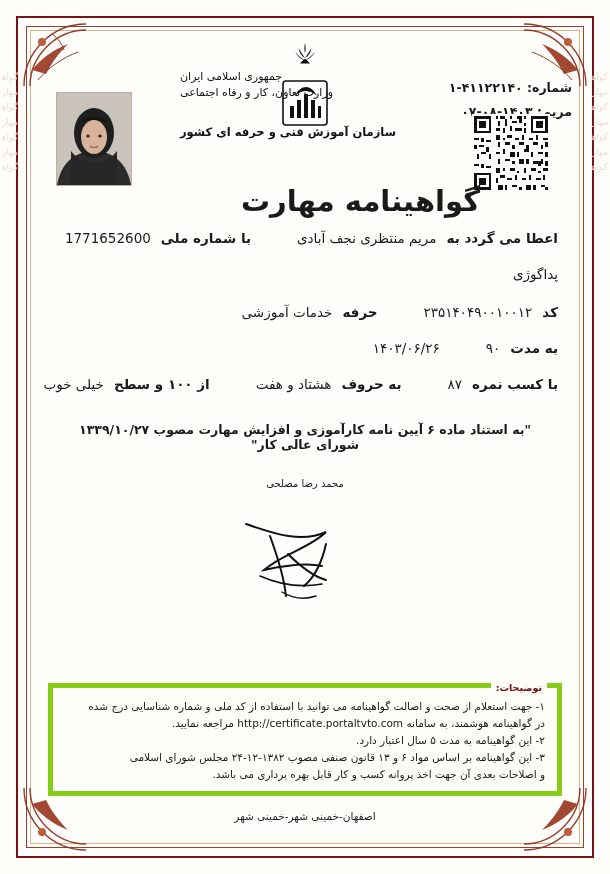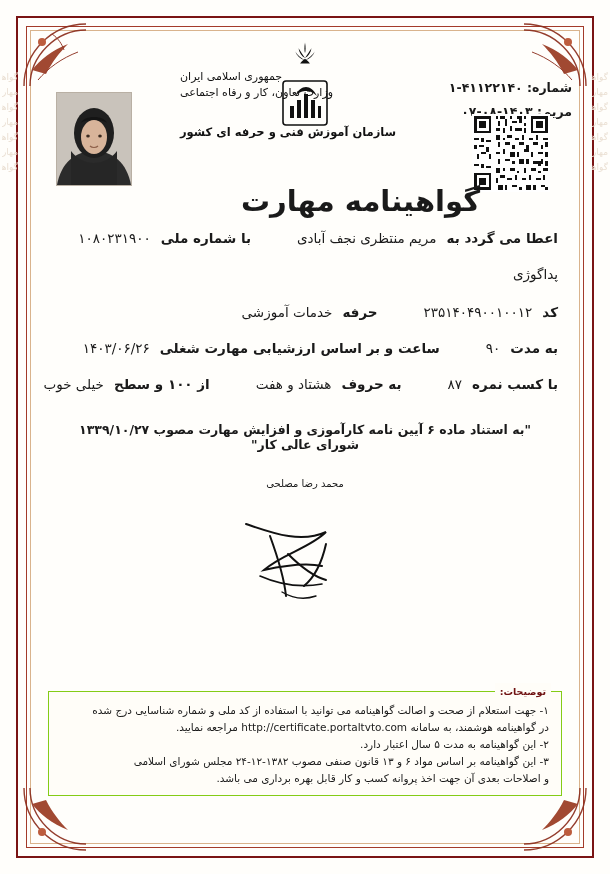--- a/index.html
+++ b/index.html
@@ -123,21 +123,21 @@
   .sign-name{font-size:10px;margin-top:8px;}
   .sign-mark{
     position:absolute;left:50%;transform:translateX(-50%);
     top:36px;width:150px;height:90px;pointer-events:none;
   }
   .sign-mark svg{width:100%;height:100%;}
 
   
   .notes{
     position:absolute;left:14px;right:14px;bottom:44px;
-    border:1px solid #84cc16;
+    border:5px solid #84cc16;
     padding:10px 12px 8px 12px;
     font-size:10.5px;line-height:17px;
     background:#fffdf8;
   }
   .notes-title{
     position:absolute;top:-9px;right:10px;
     background:#fffdf8;padding:0 5px;
     font-size:9.5px;font-weight:bold;color:#6f1111;
   }
   .note{margin:0;text-align:right;}
@@ -371,40 +371,39 @@
       <div class="title-txt">گواهینامه مهارت</div>
     </div>
 
     <div class="body">
 
       <div class="row">
         <span class="lbl">اعطا می گردد به</span>
         <span class="val">مریم منتظری نجف آبادی</span>
         <span class="spacer"></span>
         <span class="lbl">با شماره ملی</span>
-        <span class="val">۱۰۸۰۲۳۱۹۰۰</span>
+        <span class="val">1771652600</span>
       </div>
 
       <div class="row row2">
         <span class="val">پداگوژی</span>
       </div>
 
       <div class="row">
         <span class="lbl">کد</span>
         <span class="val">۲۳۵۱۴۰۴۹۰۰۱۰۰۱۲</span>
         <span class="spacer"></span>
         <span class="lbl">حرفه</span>
         <span class="val">خدمات آموزشی</span>
       </div>
 
       <div class="row">
         <span class="lbl">به مدت</span>
         <span class="val">۹۰</span>
         <span class="spacer"></span>
-        <span class="lbl">ساعت و بر اساس ارزشیابی مهارت شغلی</span>
         <span class="val">۱۴۰۳/۰۶/۲۶</span>
       </div>
 
       <div class="row">
         <span class="lbl">با کسب نمره</span>
         <span class="val">۸۷</span>
         <span class="spacer"></span>
         <span class="lbl">به حروف</span>
         <span class="val">هشتاد و هفت</span>
         <span class="spacer"></span>
@@ -433,14 +432,15 @@
 
     <div class="notes">
       <span class="notes-title">توضیحات:</span>
       <p class="note">۱- جهت استعلام از صحت و اصالت گواهینامه می توانید با استفاده از کد ملی و شماره شناسایی درج شده</p>
       <p class="note">در گواهینامه هوشمند، به سامانه http://certificate.portaltvto.com مراجعه نمایید.</p>
       <p class="note">۲- این گواهینامه به مدت ۵ سال اعتبار دارد.</p>
       <p class="note">۳- این گواهینامه بر اساس مواد ۶ و ۱۳ قانون صنفی مصوب ۱۳۸۲-۱۲-۲۴ مجلس شورای اسلامی</p>
       <p class="note">و اصلاحات بعدی آن جهت اخذ پروانه کسب و کار قابل بهره برداری می باشد.</p>
     </div>
 
+    <div class="footer-loc">اصفهان-خمینی شهر-خمینی شهر</div>
   </div>
 </div>
 
 </body></html>

